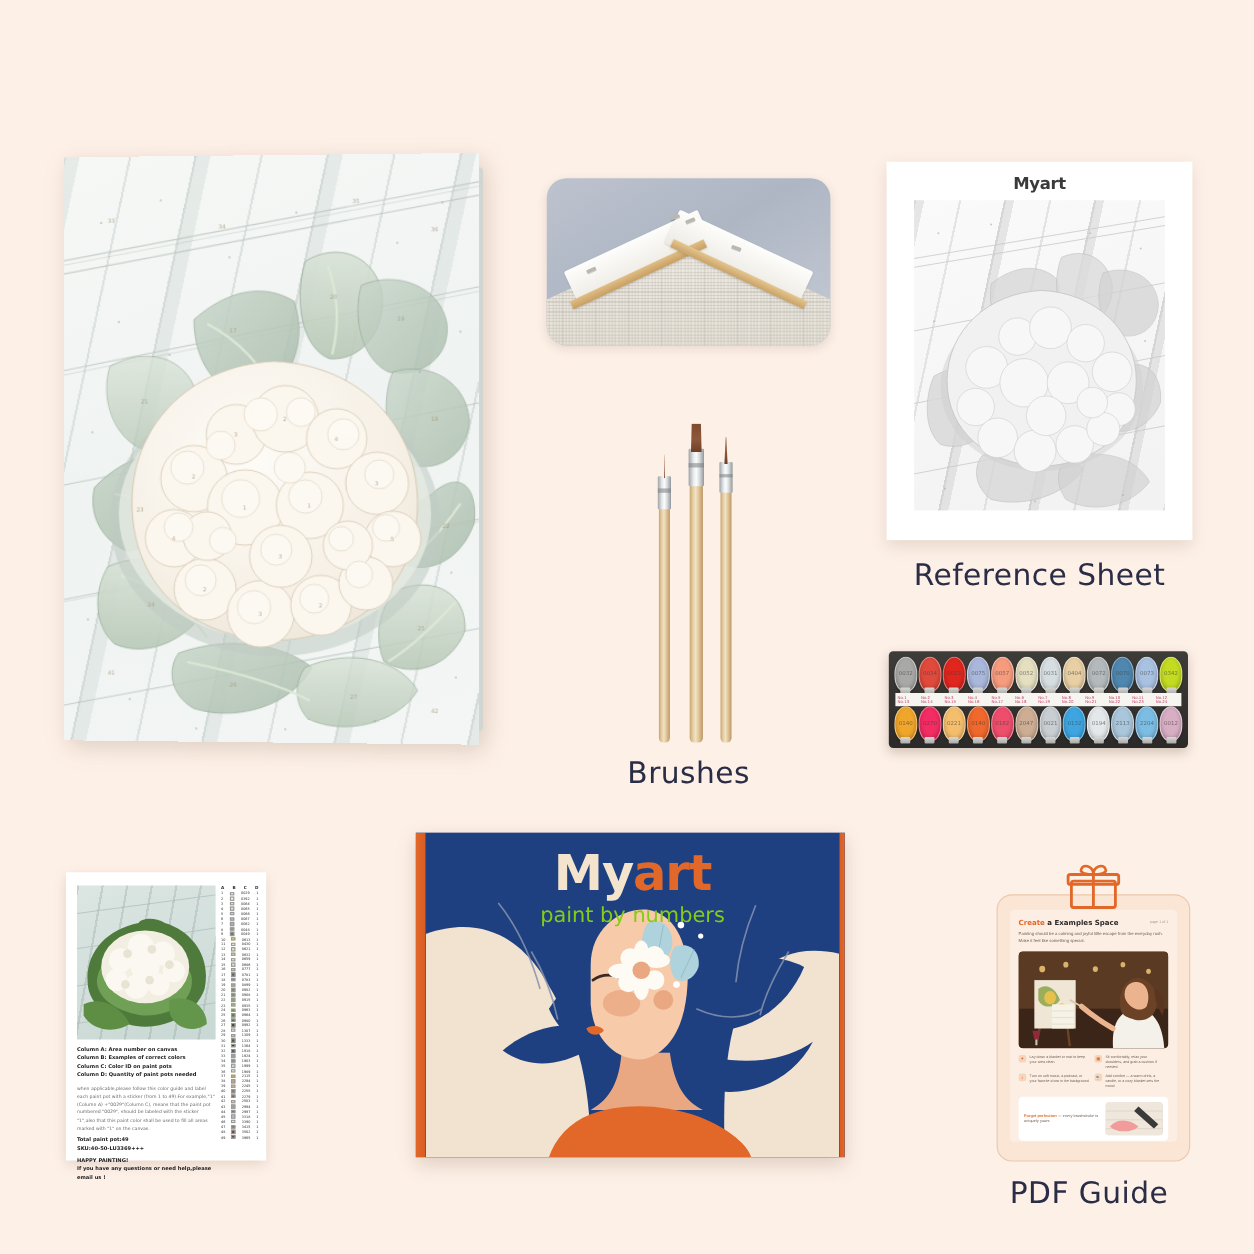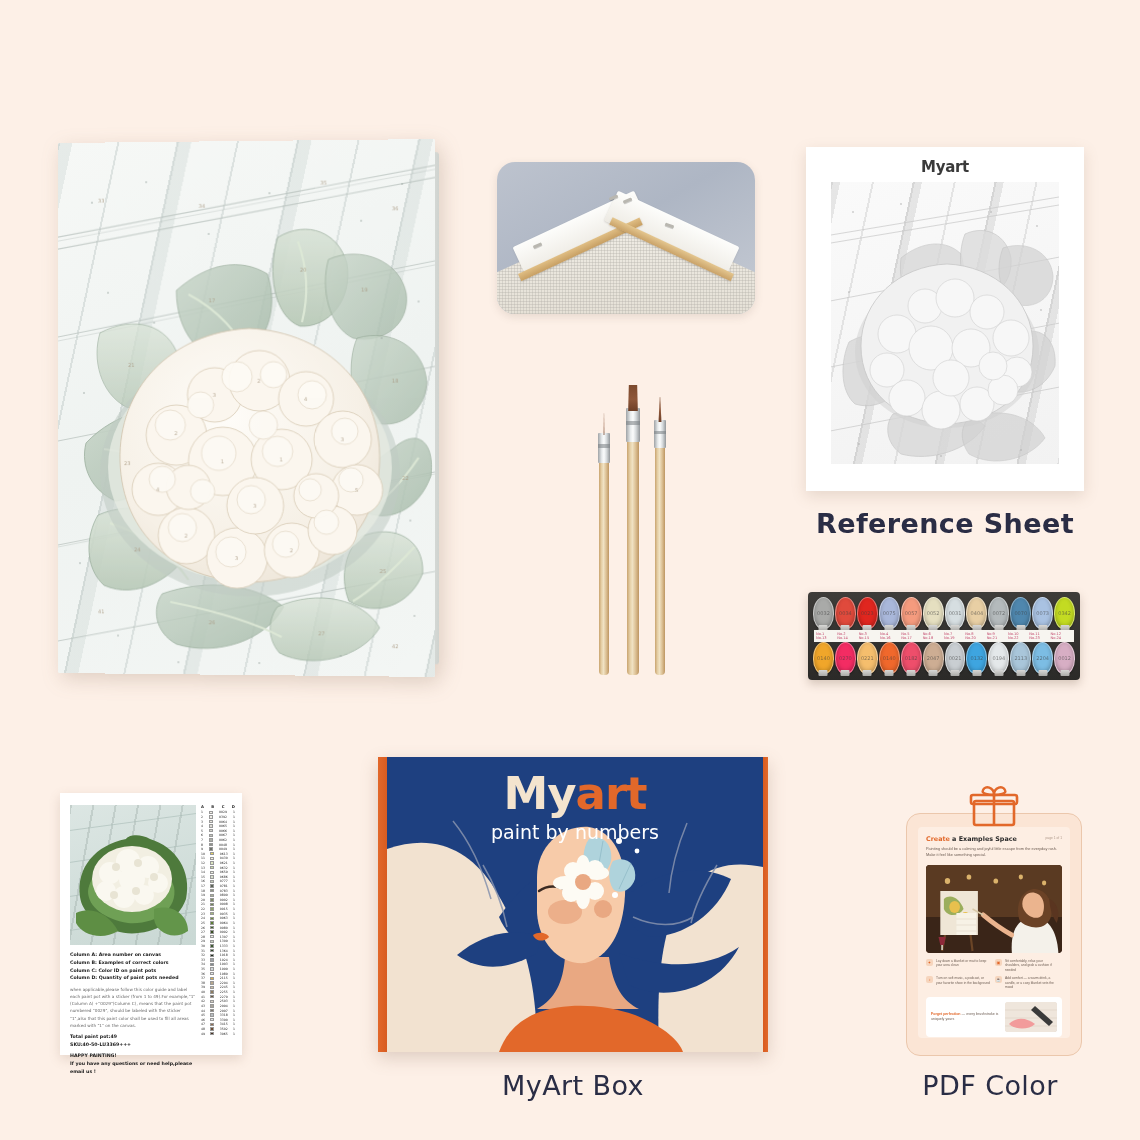--- a/index.html
+++ b/index.html
@@ -206,21 +206,21 @@
   .box-edge-r{ position:absolute; right:0; top:0; width:5px; height:100%;
     background: linear-gradient(270deg,#E2682A,#D85C21); }
   .box-inner{ position:absolute; left:9px; right:5px; top:0; bottom:0;
     background:#1E4080; overflow:hidden; }
   .box-logo{ position:absolute; left:0; right:0; top:14px; text-align:center;
     font-size:45px; font-weight:bold; letter-spacing:-1px; line-height:1;
     font-family:"DejaVu Sans", sans-serif; }
   .box-logo .my{ color:#F4E4CE; }
   .box-logo .art{ color:#E2682A; }
   .box-sub{ position:absolute; left:0; right:0; top:64px; text-align:center;
-    color:#ffffff; font-size:19px; font-family:"DejaVu Sans", sans-serif; }
+    color:#84cc16; font-size:19px; font-family:"DejaVu Sans", sans-serif; }
 
   
   .pdf {
     position:absolute; left:906px; top:813px; width:176px; height:243px;
     background:#FBE5D5; border:1px solid #EBC7AC; border-radius:14px;
   }
   .pdf-gift{ position:absolute; left:0; right:0; top:-31px; text-align:center; }
   .pdf-page{
     position:absolute; left:11px; top:13px; right:11px; bottom:17px;
     background:#FDEEE3; border-radius:4px; padding:8px 8px;
@@ -473,21 +473,21 @@
           <circle cx="206" cy="44" r=".9"></circle>
             <circle cx="18" cy="110" r=".9"></circle>
             <circle cx="210" cy="128" r=".9"></circle>
           <circle cx="28" cy="262" r=".9"></circle>
             <circle cx="190" cy="268" r=".9"></circle>
             <circle cx="110" cy="274" r=".9"></circle>
         </g>
       </svg>
     </div>
   </div>
-  <div class="caption" style="left:806px; top:508px; width:278px;font-weight:bold;">Reference Sheet</div>
+  <div class="caption" style="left:806px; top:508px; width:278px;">Reference Sheet</div>
 
   <div class="brushes">
 
     <div class="brush" style="left:24px; height:252px; width:10px;">
       <div class="handle" style="height:215px;"></div>
       <div class="ferrule" style="bottom:212px; height:30px;"></div>
       <div class="bristle" style="bottom:240px; height:22px; width:4px;
            clip-path: polygon(40% 100%, 60% 100%, 52% 0%, 48% 0%);"></div>
     </div>
 
@@ -498,20 +498,21 @@
            clip-path: polygon(6% 100%, 94% 100%, 88% 0%, 12% 0%); border-radius:1px;"></div>
     </div>
 
     <div class="brush" style="left:80px; height:272px; width:10px;">
       <div class="handle" style="height:230px;"></div>
       <div class="ferrule" style="bottom:227px; height:28px;"></div>
       <div class="bristle" style="bottom:253px; height:25px; width:6px;
            clip-path: polygon(25% 100%, 75% 100%, 53% 0%, 47% 0%);"></div>
     </div>
   </div>
+  <div class="caption" style="left:497px; top:688px; width:258px;">Brushes</div>
 
   <div class="paints">
     <div class="paint-row top" id="paintTop">
         <div class="pot" style="background: rgb(169, 170, 168);">
           <span class="code">0032</span>
         </div>
         <div class="pot" style="background: rgb(224, 74, 60);">
           <span class="code">0034</span>
         </div>
         <div class="pot" style="background: rgb(224, 38, 31);">
@@ -1031,21 +1032,20 @@
             <circle cx="250" cy="94" r="2.4"></circle>
             <circle cx="228" cy="138" r="3"></circle>
         </g>
       </svg>
       <div class="box-logo">
         <span class="my">My</span><span class="art">art</span>
       </div>
       <div class="box-sub">paint by numbers</div>
     </div>
   </div>
-  <div class="caption" style="left:378px; top:1070px; width:390px;">MyArt Box</div>
 
   <div class="pdf">
     <div class="pdf-gift">
       <svg width="50" height="44" viewBox="0 0 50 44">
         <rect x="5" y="18" width="40" height="24" rx="2" fill="none" stroke="#E2682A" stroke-width="2.6"></rect>
         <rect x="2" y="12" width="46" height="9" rx="2" fill="none" stroke="#E2682A" stroke-width="2.6"></rect>
         <line x1="25" y1="12" x2="25" y2="42" stroke="#E2682A" stroke-width="2.6"></line>
         <path d="M25 12 C25 4 16 2 14 7 C12 11 20 12 25 12Z" fill="none" stroke="#E2682A" stroke-width="2.4"></path>
         <path d="M25 12 C25 4 34 2 36 7 C38 11 30 12 25 12Z" fill="none" stroke="#E2682A" stroke-width="2.4"></path>
       </svg>
@@ -1126,15 +1126,15 @@
                 <path d="M0 16 H52"></path>
                 <path d="M0 24 H52"></path>
             </g>
             <path d="M4 22 C12 14 22 16 30 22 C24 28 10 28 4 22Z" fill="#F29B9B"></path>
             <path d="M30 4 L48 20 L44 24 L26 8Z" fill="#3A3A3A"></path>
           </svg>
         </div>
       </div>
     </div>
   </div>
-  <div class="caption" style="left:880px; top:1070px; width:220px;">PDF Color</div>
+  <div class="caption" style="left:880px; top:1070px; width:220px;">PDF Guide</div>
 
 </div>
 
 </body></html>

